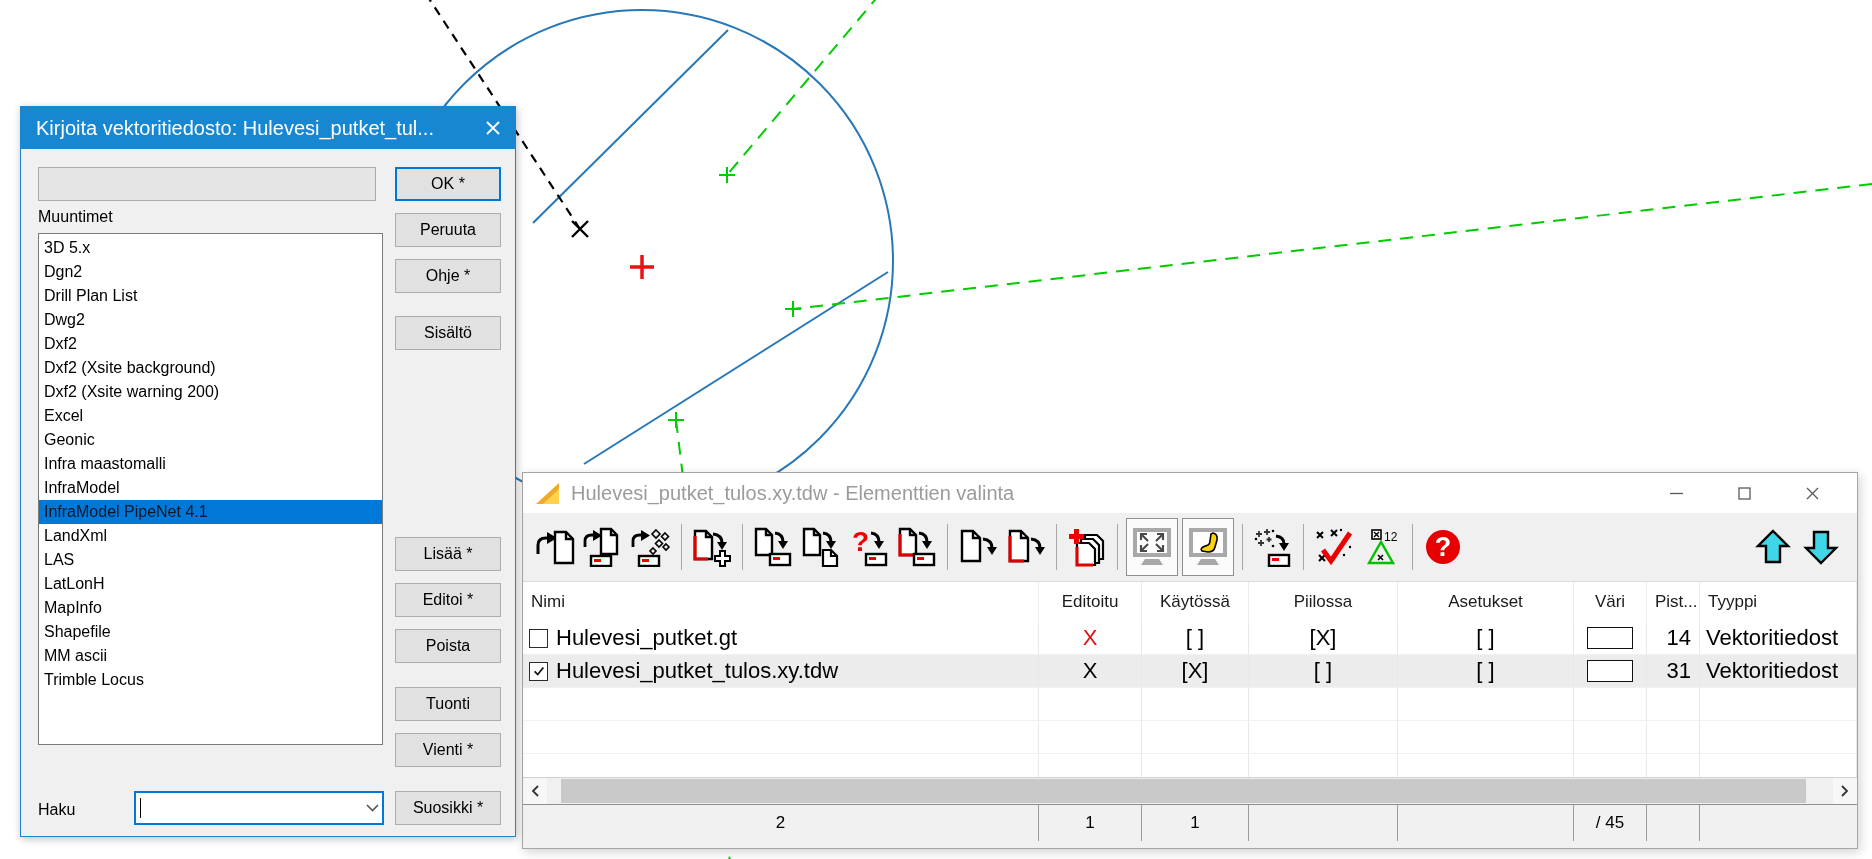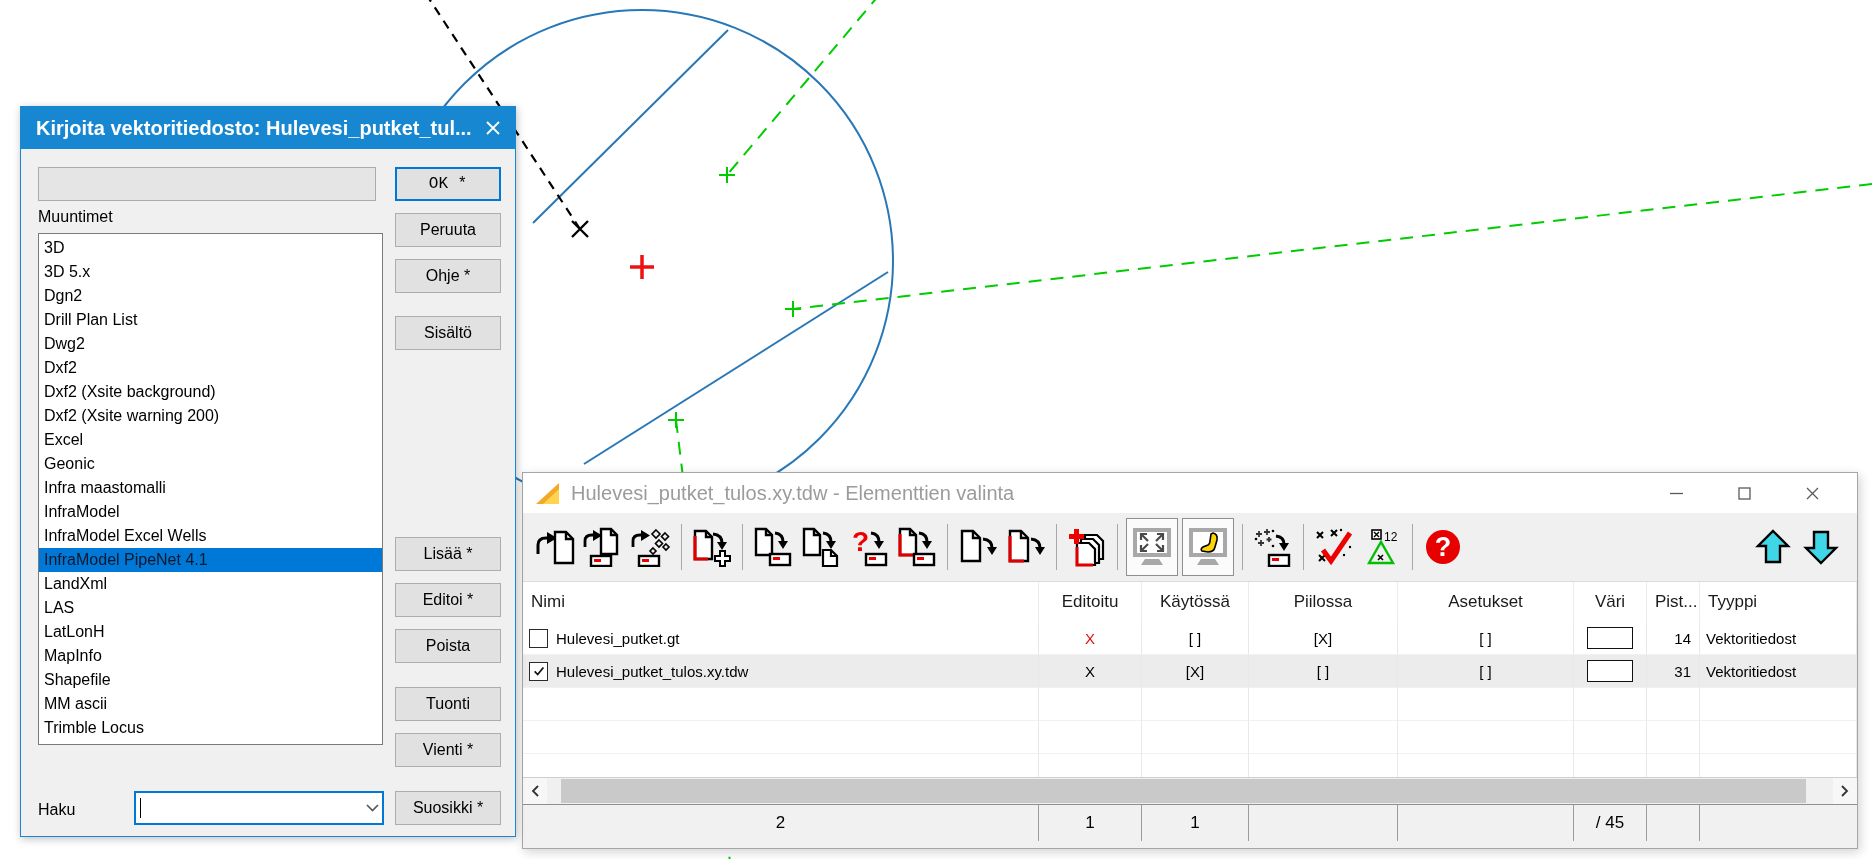--- a/index.html
+++ b/index.html
@@ -9,34 +9,34 @@
   
   #cad{position:absolute;left:0;top:0;z-index:0;}
 
   
   .win{position:absolute;box-sizing:border-box;}
 
   
   #export-dlg{left:20px;top:106px;width:496px;height:731px;background:#f0f0f0;
     border:1px solid var(--title-blue);box-shadow:1px 2px 8px rgba(0,0,0,.25);z-index:30;}
   #export-dlg .titlebar{height:42px;background:var(--title-blue);color:#fff;font-size:20px;
-    display:flex;align-items:center;padding:0 14px 0 15px;font-weight:bold;}
+    display:flex;align-items:center;padding:0 14px 0 15px;}
   #export-dlg .titlebar .t{flex:1;white-space:nowrap;overflow:hidden;}
   .close-x{width:16px;height:16px;flex:0 0 16px;cursor:pointer;}
   .fld{position:absolute;box-sizing:border-box;}
   #fn-input{left:17px;top:60px;width:338px;height:34px;background:#e5e5e5;border:1px solid #ababab;
     font-size:16px;padding:0 6px;}
   #muuntimet-label{left:17px;top:101px;font-size:16px;color:#000;}
   #listbox{left:17px;top:126px;width:345px;height:512px;background:#fff;border:1px solid #7a7a7a;
     overflow:hidden;padding-top:2px;}
   .list-item{height:24px;line-height:24px;font-size:16px;padding-left:5px;color:#000;white-space:nowrap;}
   .list-item.selected{background:var(--accent-blue);color:#0f172a;}
   .btn{position:absolute;left:374px;width:106px;height:34px;background:#e1e1e1;border:1px solid #adadad;
     font-size:16px;color:#000;display:flex;align-items:center;justify-content:center;box-sizing:border-box;}
-  .btn.default{border:2px solid var(--accent-blue);font-family:Liberation Mono, monospace;}
+  .btn.default{border:2px solid var(--accent-blue);}
   #haku-label{left:17px;top:694px;font-size:16px;text-align:right;}
   #haku-combo{left:113px;top:684px;width:250px;height:34px;background:#fff;border:1px solid var(--accent-blue);
     box-shadow:inset 0 0 0 1px var(--accent-blue);display:flex;align-items:center;}
   #haku-combo .caret{width:1px;height:20px;background:#000;margin-left:5px;}
   #haku-combo input{flex:1;border:0;outline:0;font-size:16px;padding:0 4px;background:transparent;}
   #haku-combo .chev{width:22px;display:flex;justify-content:center;}
 
   
   #sel-win{left:522px;top:472px;width:1336px;height:377px;background:#f0f0f0;border:1px solid #a6a6a6;
     box-shadow:2px 3px 10px rgba(0,0,0,.18);z-index:20;display:flex;flex-direction:column;}
@@ -51,21 +51,21 @@
   .nav-up{margin-left:auto;}
 
   .cols{display:grid;grid-template-columns:516px 103px 107px 149px 176px 73px 53px auto;}
   #table-area{background:#ec4899;height:195px;overflow:hidden;flex:0 0 195px;border-top:1px solid #dcdcdc;}
   .th{height:40px;font-size:17px;color:#1b1b1b;display:flex;align-items:center;justify-content:center;
     border-right:1px solid #ececec;background:#fff;white-space:nowrap;overflow:hidden;}
   .th.left{justify-content:flex-start;padding-left:8px;}
   .trow{height:33px;}
   .trow.sel .td{background:#ececec;}
   .td{border-right:1px solid #e8e8e8;border-bottom:1px solid #f1f1f1;display:flex;align-items:center;
-    overflow:hidden;white-space:nowrap;font-size:15px;color:#000;height:33px;box-sizing:border-box;background:#fff;}
+    overflow:hidden;white-space:nowrap;font-size:22px;color:#000;height:33px;box-sizing:border-box;background:#fff;}
   .td.tc{justify-content:center;}
   .td.tnum{justify-content:flex-end;padding-right:8px;}
   .td.tname{padding-left:6px;}
   .td .red{color:#e01010;}
   .cb{width:17px;height:17px;border:1px solid #2b2b2b;background:#fff;margin-right:8px;flex:0 0 17px;
     display:flex;align-items:center;justify-content:center;}
   .cb svg{width:14px;height:14px;}
   .swatch{width:46px;height:22px;border:1px solid #111;box-sizing:border-box;}
 
   #hscroll{height:26px;flex:0 0 26px;display:flex;border-top:1px solid #cfcfcf;background:#f5f5f5;}
@@ -252,33 +252,31 @@
 <div id="export-dlg" class="win">
   <div class="titlebar">
     <span class="t">Kirjoita vektoritiedosto: Hulevesi_putket_tul...</span>
     <svg class="close-x" viewBox="0 0 16 16">
       <path d="M2 2 L14 14 M14 2 L2 14" stroke="#fff" stroke-width="1.8"></path>
     </svg>
   </div>
   <input id="fn-input" class="fld" readonly="" value="" style="">
   <div id="muuntimet-label" class="fld">Muuntimet</div>
   <div id="listbox" class="fld">
-      <div class="list-item">3D</div>
       <div class="list-item">3D 5.x</div>
       <div class="list-item">Dgn2</div>
       <div class="list-item">Drill Plan List</div>
       <div class="list-item">Dwg2</div>
       <div class="list-item">Dxf2</div>
       <div class="list-item">Dxf2 (Xsite background)</div>
       <div class="list-item">Dxf2 (Xsite warning 200)</div>
       <div class="list-item">Excel</div>
       <div class="list-item">Geonic</div>
       <div class="list-item">Infra maastomalli</div>
       <div class="list-item">InfraModel</div>
-      <div class="list-item">InfraModel Excel Wells</div>
       <div class="list-item selected">InfraModel PipeNet 4.1</div>
       <div class="list-item">LandXml</div>
       <div class="list-item">LAS</div>
       <div class="list-item">LatLonH</div>
       <div class="list-item">MapInfo</div>
       <div class="list-item">Shapefile</div>
       <div class="list-item">MM ascii</div>
       <div class="list-item">Trimble Locus</div>
     </div>
 

